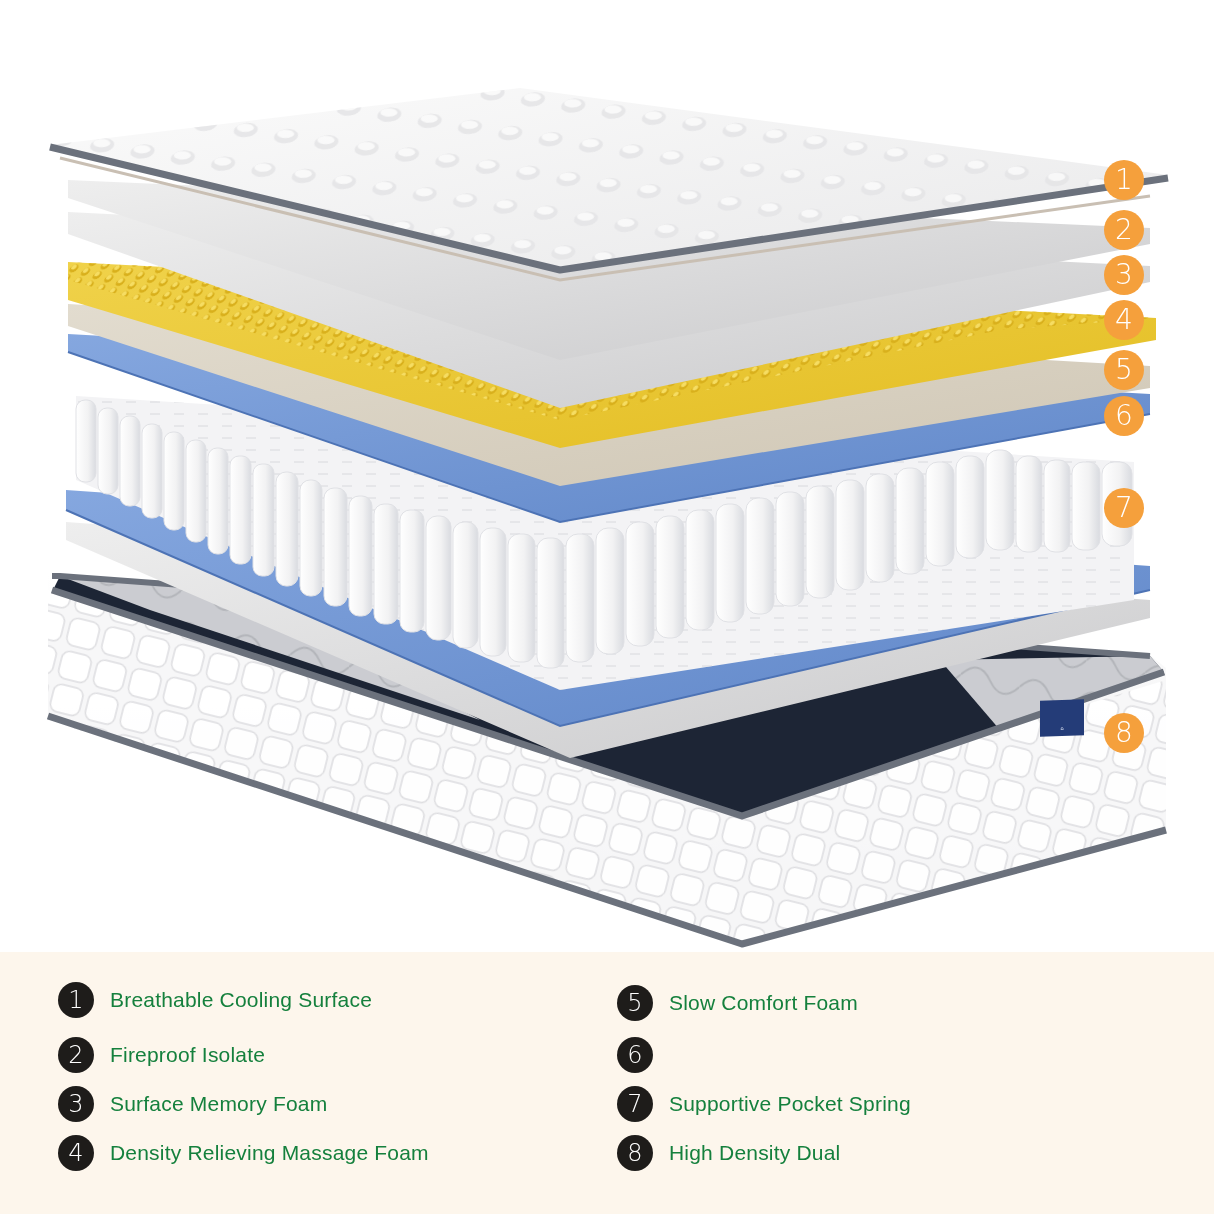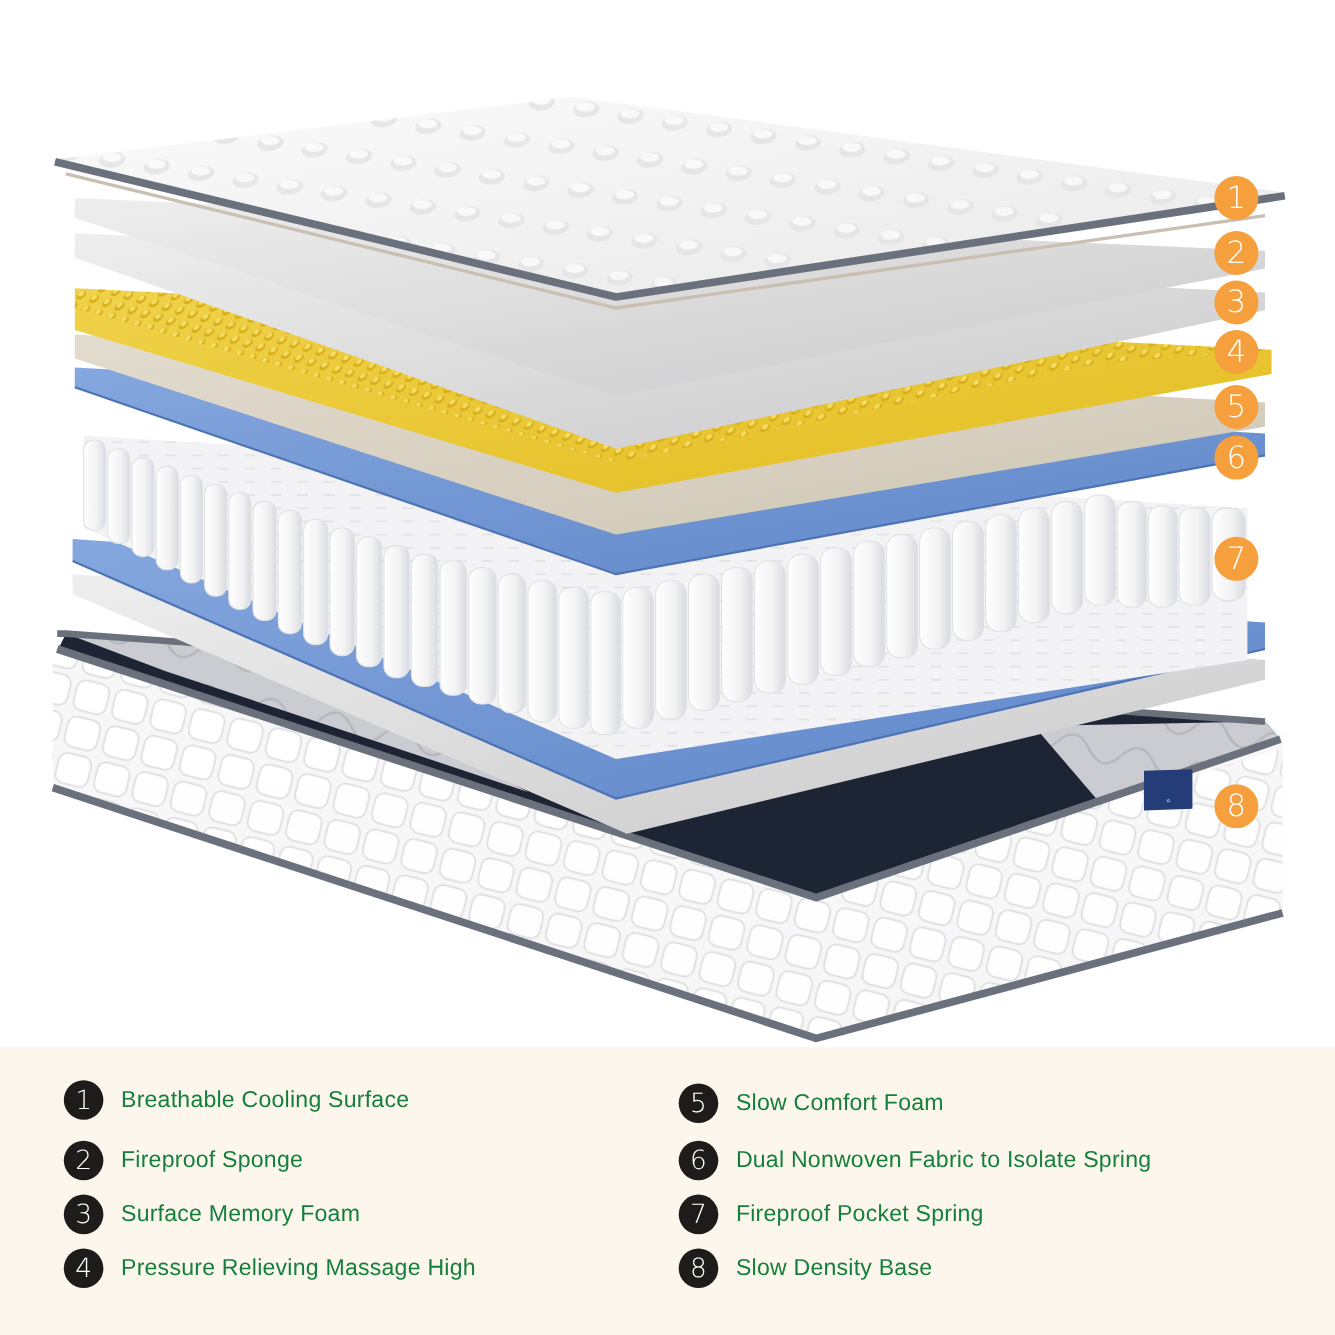--- a/index.html
+++ b/index.html
@@ -205,39 +205,38 @@
   <div class="marker" style="left:1104px; top:713px;">8</div>
 </div>
 
 <div class="legend-panel">
   <div class="legend-item" style="left:58px; top:29px;">
     <span class="legend-num">1</span>
     <span class="legend-label">Breathable Cooling Surface</span>
   </div>
   <div class="legend-item" style="left:58px; top:84px;">
     <span class="legend-num">2</span>
-    <span class="legend-label">Fireproof Sponge</span>
+    <span class="legend-label">Fireproof Isolate</span>
   </div>
   <div class="legend-item" style="left:58px; top:133px;">
     <span class="legend-num">3</span>
     <span class="legend-label">Surface Memory Foam</span>
   </div>
   <div class="legend-item" style="left:58px; top:182px;">
     <span class="legend-num">4</span>
-    <span class="legend-label">Pressure Relieving Massage High</span>
+    <span class="legend-label">Density Relieving Massage Foam</span>
   </div>
   <div class="legend-item" style="left:617px; top:32px;">
     <span class="legend-num">5</span>
     <span class="legend-label">Slow Comfort Foam</span>
   </div>
   <div class="legend-item" style="left:617px; top:84px;">
     <span class="legend-num">6</span>
-    <span class="legend-label">Dual Nonwoven Fabric to Isolate Spring</span>
   </div>
   <div class="legend-item" style="left:617px; top:133px;">
     <span class="legend-num">7</span>
-    <span class="legend-label">Fireproof Pocket Spring</span>
+    <span class="legend-label">Supportive Pocket Spring</span>
   </div>
   <div class="legend-item" style="left:617px; top:182px;">
     <span class="legend-num">8</span>
-    <span class="legend-label">Slow Density Base</span>
+    <span class="legend-label">High Density Dual</span>
   </div>
 </div>
 
 </body></html>

